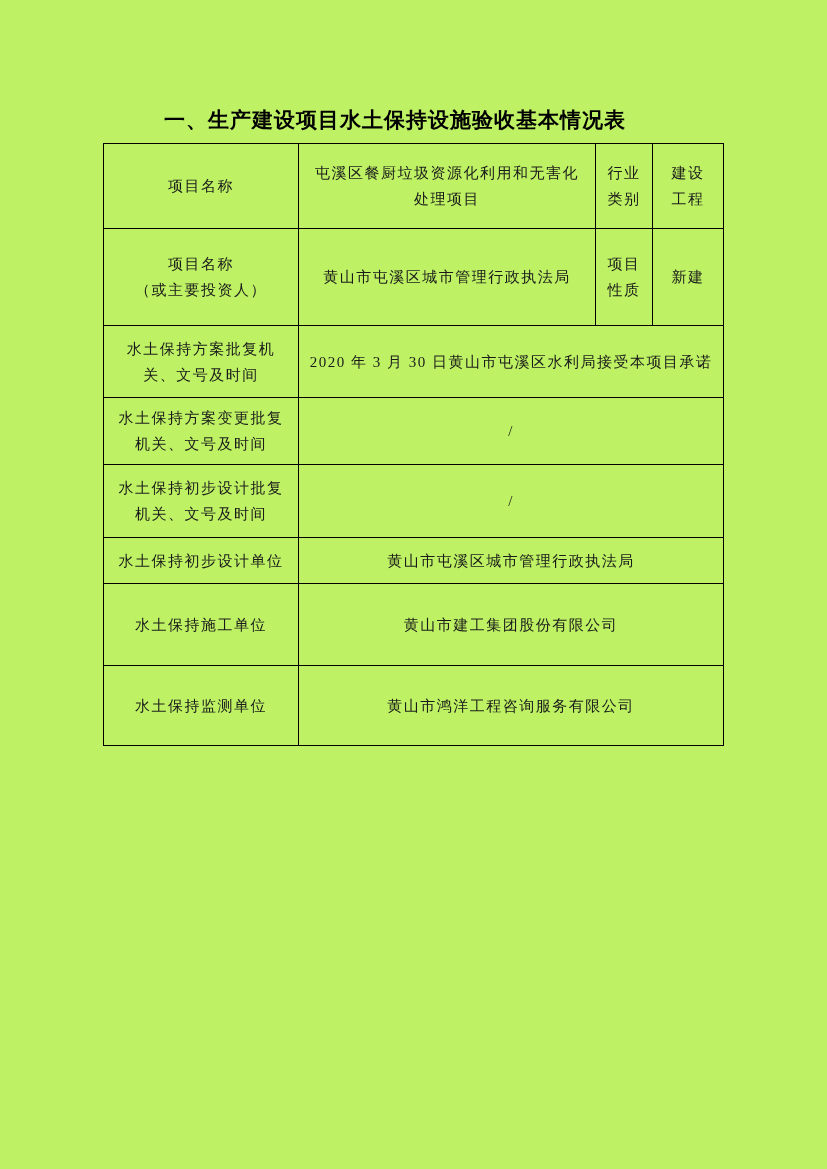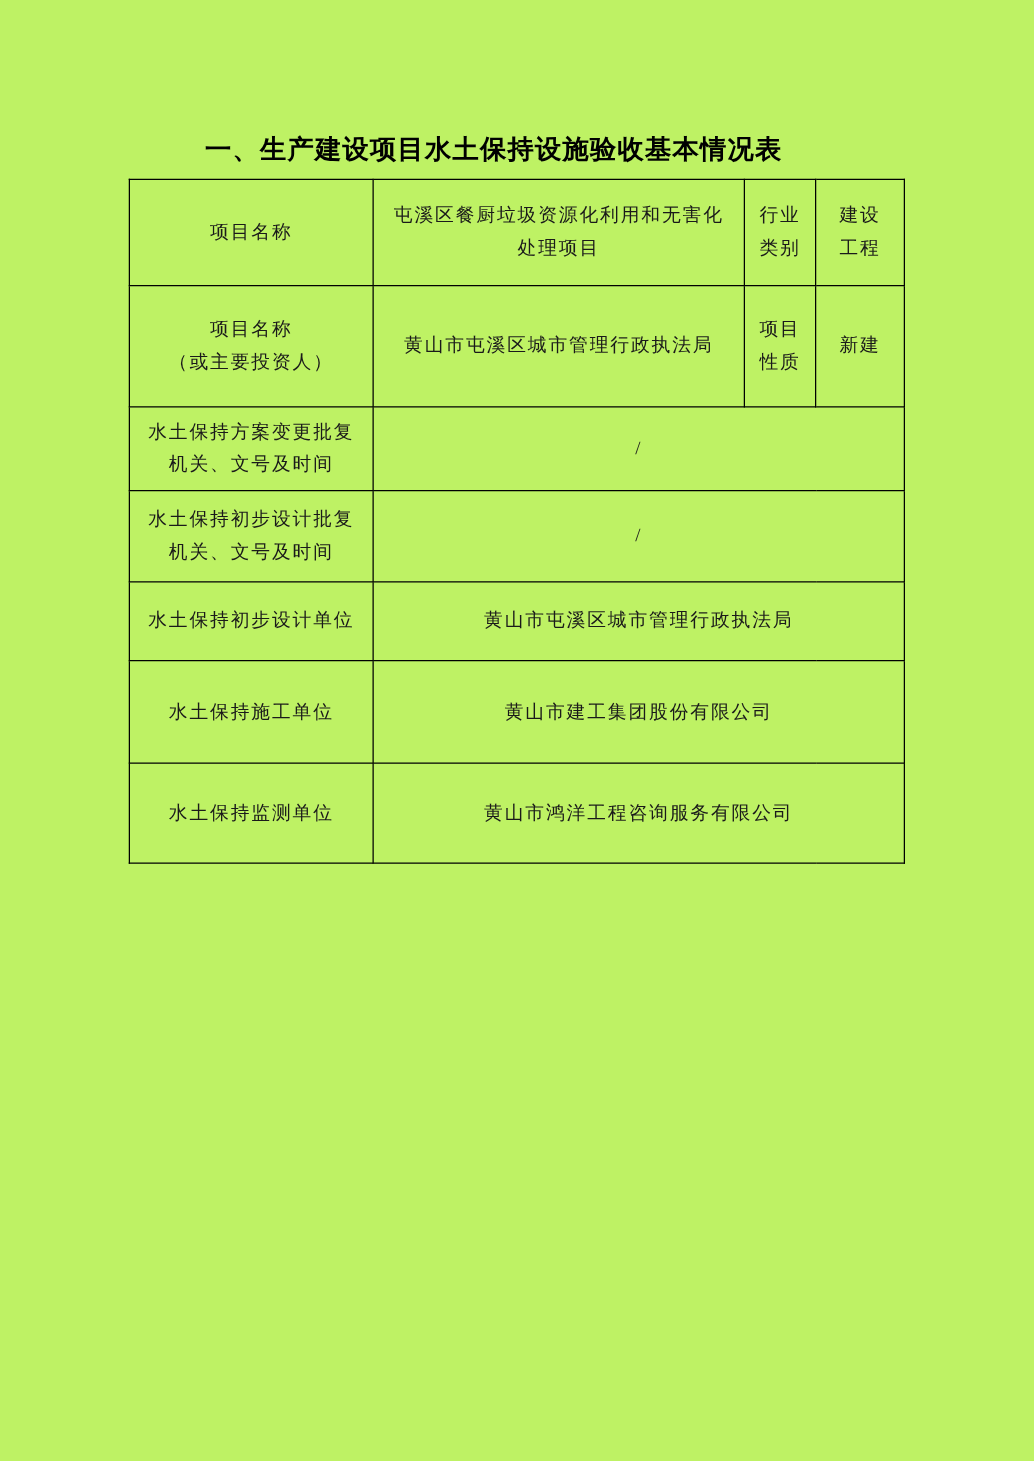--- a/index.html
+++ b/index.html
@@ -76,31 +76,36 @@
 工程</td>
       </tr>
       <tr style="height:97px">
         <td class="label-cell">项目名称
 （或主要投资人）</td>
         <td class="value-cell">黄山市屯溪区城市管理行政执法局</td>
         <td class="attr-label-cell">项目
 性质</td>
         <td class="attr-value-cell">新建</td>
       </tr>
+      <tr style="height:72px">
+        <td class="label-cell">水土保持方案批复机
+关、文号及时间</td>
+        <td class="value-cell" colspan="3">2020 年 3 月 30 日黄山市屯溪区水利局接受本项目承诺</td>
+      </tr>
       <tr style="height:67px">
         <td class="label-cell">水土保持方案变更批复
 机关、文号及时间</td>
         <td class="value-cell" colspan="3">/</td>
       </tr>
       <tr style="height:73px">
         <td class="label-cell">水土保持初步设计批复
 机关、文号及时间</td>
         <td class="value-cell" colspan="3">/</td>
       </tr>
-      <tr style="height:63px">
+      <tr style="height:46px">
         <td class="label-cell">水土保持初步设计单位</td>
         <td class="value-cell" colspan="3">黄山市屯溪区城市管理行政执法局</td>
       </tr>
       <tr style="height:82px">
         <td class="label-cell">水土保持施工单位</td>
         <td class="value-cell" colspan="3">黄山市建工集团股份有限公司</td>
       </tr>
       <tr style="height:80px">
         <td class="label-cell">水土保持监测单位</td>
         <td class="value-cell" colspan="3">黄山市鸿洋工程咨询服务有限公司</td>

